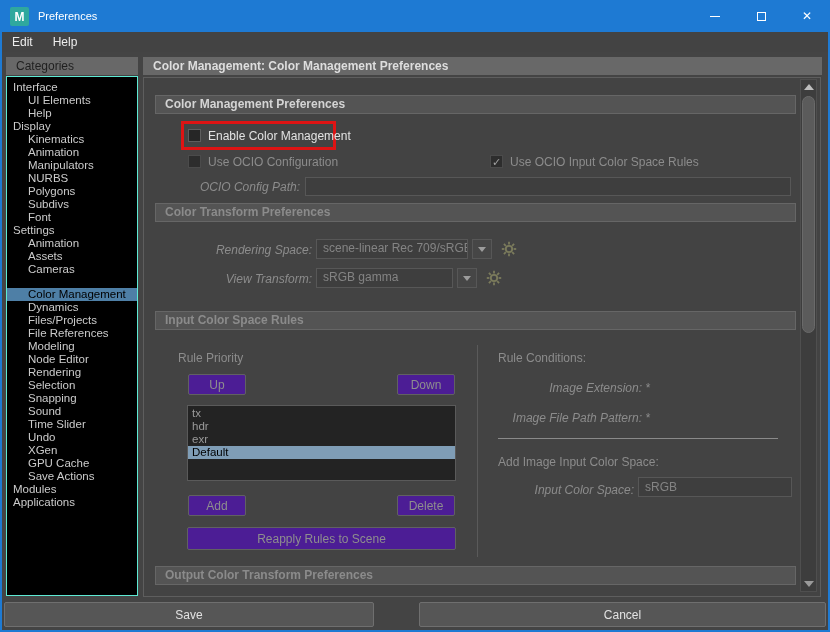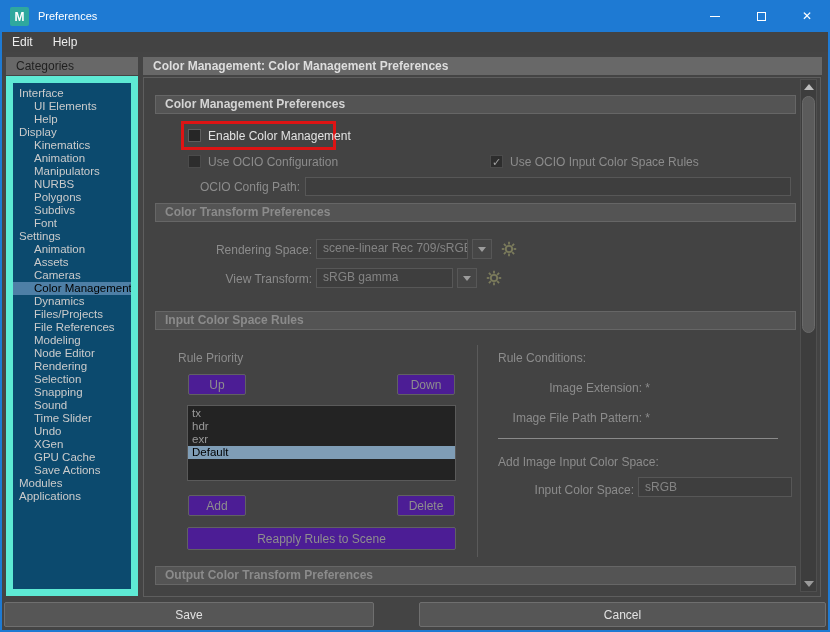--- a/index.html
+++ b/index.html
@@ -23,30 +23,30 @@
   
   .edge{background:var(--titlebar);}
   
   .menubar{left:2px;top:32px;width:826px;height:20px;background:#434343;display:flex;align-items:center;color:#ededed;font-size:12px;}
   .menu-item{padding:0 10px;height:20px;line-height:20px;}
   
   .hdr-bar{height:18px;background:#686868;font-size:12px;line-height:18px;padding-left:10px;}
   .hdr-cats{color:#1f1f1f;}
   .hdr-main{color:#dedede;font-weight:bold;}
   
-  .cat-panel{left:6px;top:76px;width:132px;height:520px;background:#0c4a6e;border:7px solid #5eead4;padding-top:4px;overflow:hidden;}
+  .cat-panel{left:6px;top:76px;width:132px;height:520px;background:#000000;border:1px solid #5eead4;padding-top:4px;overflow:hidden;}
   .cat-item{height:13px;line-height:13px;font-size:11.5px;color:#cbcbcb;padding-left:6px;white-space:nowrap;}
   .cat-item.sub{padding-left:21px;}
-  .cat-item.selected{background:var(--sidebar-selection);color:#000;}
+  .cat-item.selected{background:var(--sidebar-selection);color:#000;margin-top:12px;}
   
   .frame{left:143px;top:77px;width:678px;height:520px;background:#434343;border:1px solid #5e5e5e;}
   .section-bar{height:19px;background:#545454;border:1px solid #666666;font-size:12px;font-weight:bold;line-height:17px;padding-left:9px;color:#d4d4d4;}
   .section-bar.disabled{color:#8b8b8b;}
   .lbl{font-size:12px;color:#8c8c8c;height:14px;line-height:14px;white-space:nowrap;}
-  .lbl.right{text-align:right;}
+  .lbl.right{text-align:right;font-style:italic;}
   .lbl.on{color:#e2e2e2;}
   .checkbox{width:13px;height:13px;background:#262626;border:1px solid #5e5e5e;font-size:11px;line-height:12px;text-align:center;color:#a2a2a2;}
   .checkbox.dis{border-color:#4b4b4b;background:#2d2d2d;}
   .annotation{border:3px solid var(--annotation);}
   .field{background:#3e3e3e;border:1px solid #575757;font-size:12px;color:#848484;line-height:17px;padding-left:6px;white-space:nowrap;overflow:hidden;}
   .dd-btn{background:#464646;border:1px solid #575757;display:flex;align-items:center;justify-content:center;}
   .tri-down{width:0;height:0;border-left:4px solid transparent;border-right:4px solid transparent;border-top:5px solid #9c9c9c;}
   .tri-up-s{width:0;height:0;border-left:5px solid transparent;border-right:5px solid transparent;border-bottom:6px solid #bdbdbd;}
   .tri-dn-s{width:0;height:0;border-left:5px solid transparent;border-right:5px solid transparent;border-top:6px solid #9a9a9a;}
   .gear{color:var(--gear);}

